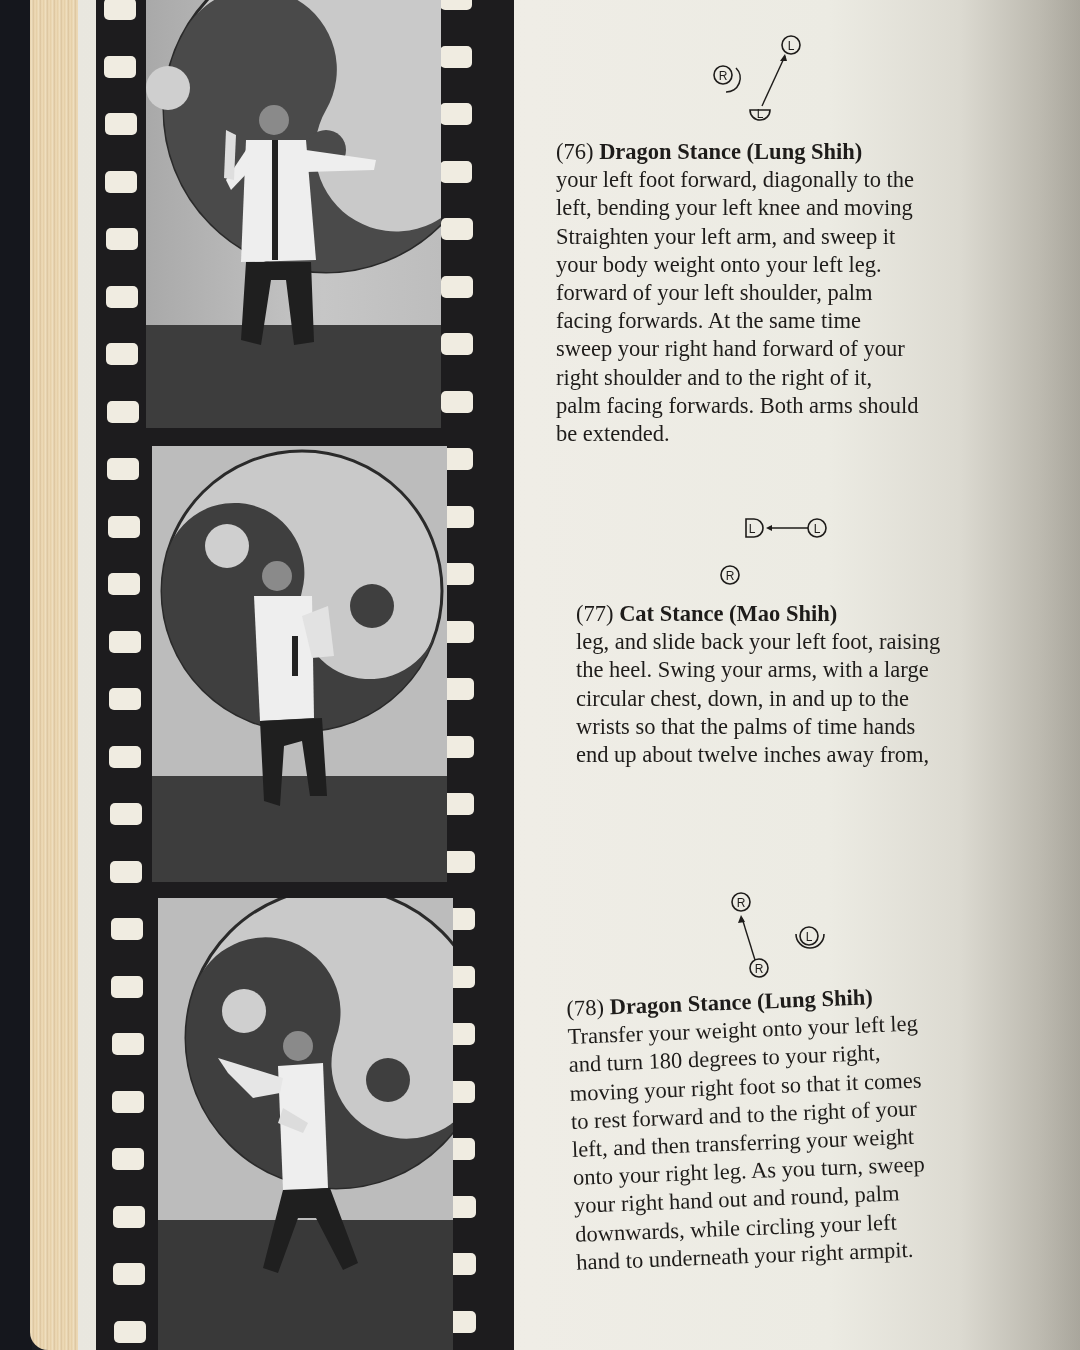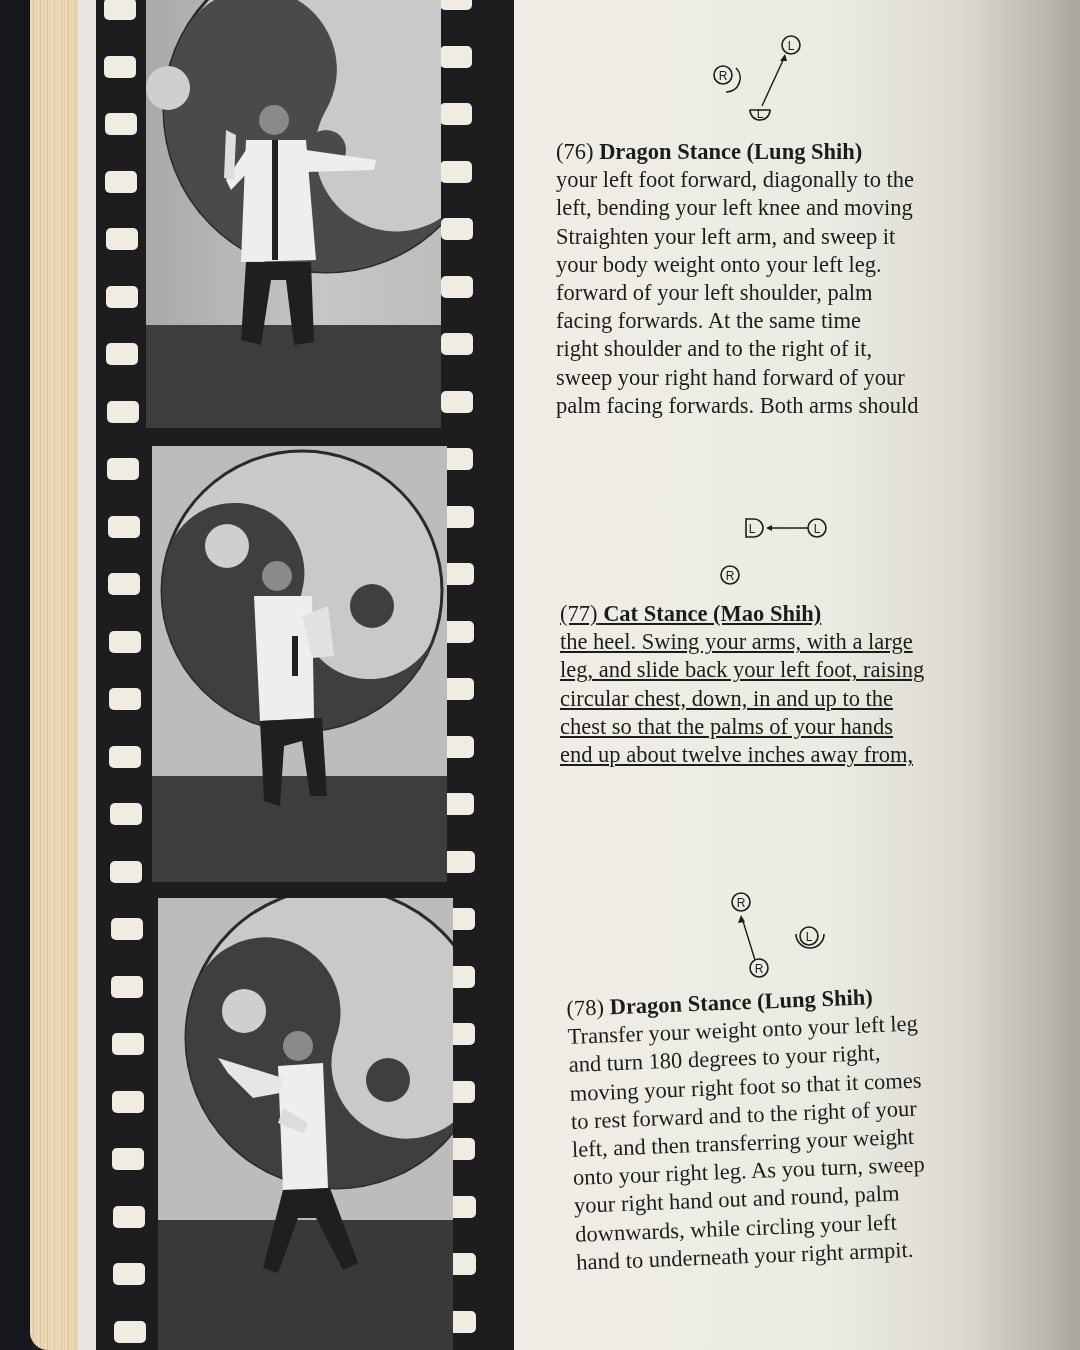--- a/index.html
+++ b/index.html
@@ -205,36 +205,37 @@
     <span>(76)</span>
     <b>Dragon Stance (Lung Shih)</b>
   </div>
   <div>
     <p>your left foot forward, diagonally to the</p>
     <p>left, bending your left knee and moving</p>
     <p>Straighten your left arm, and sweep it</p>
     <p>your body weight onto your left leg.</p>
     <p>forward of your left shoulder, palm</p>
     <p>facing forwards. At the same time</p>
+    <p>sweep your right hand forward of your</p>
     <p>right shoulder and to the right of it,</p>
-    <p>sweep your right hand forward of your</p>
     <p>palm facing forwards. Both arms should</p>
-  </div>
-</div>
-
-<div class="entry" style="left:560px;top:600px;width:420px;text-decoration:underline;">
+    <p>be extended.</p>
+  </div>
+</div>
+
+<div class="entry" style="left:576px;top:600px;width:420px;">
   <div class="head">
     <span>(77)</span>
     <b>Cat Stance (Mao Shih)</b>
   </div>
   <div>
+    <p>leg, and slide back your left foot, raising</p>
     <p>the heel. Swing your arms, with a large</p>
-    <p>leg, and slide back your left foot, raising</p>
     <p>circular chest, down, in and up to the</p>
-    <p>chest so that the palms of your hands</p>
+    <p>wrists so that the palms of time hands</p>
     <p>end up about twelve inches away from,</p>
   </div>
 </div>
 
 <div class="entry" style="left:566px;top:995px;width:420px;transform:rotate(-2.2deg);transform-origin:left top;">
   <div class="head">
     <span>(78)</span>
     <b>Dragon Stance (Lung Shih)</b>
   </div>
   <div>

